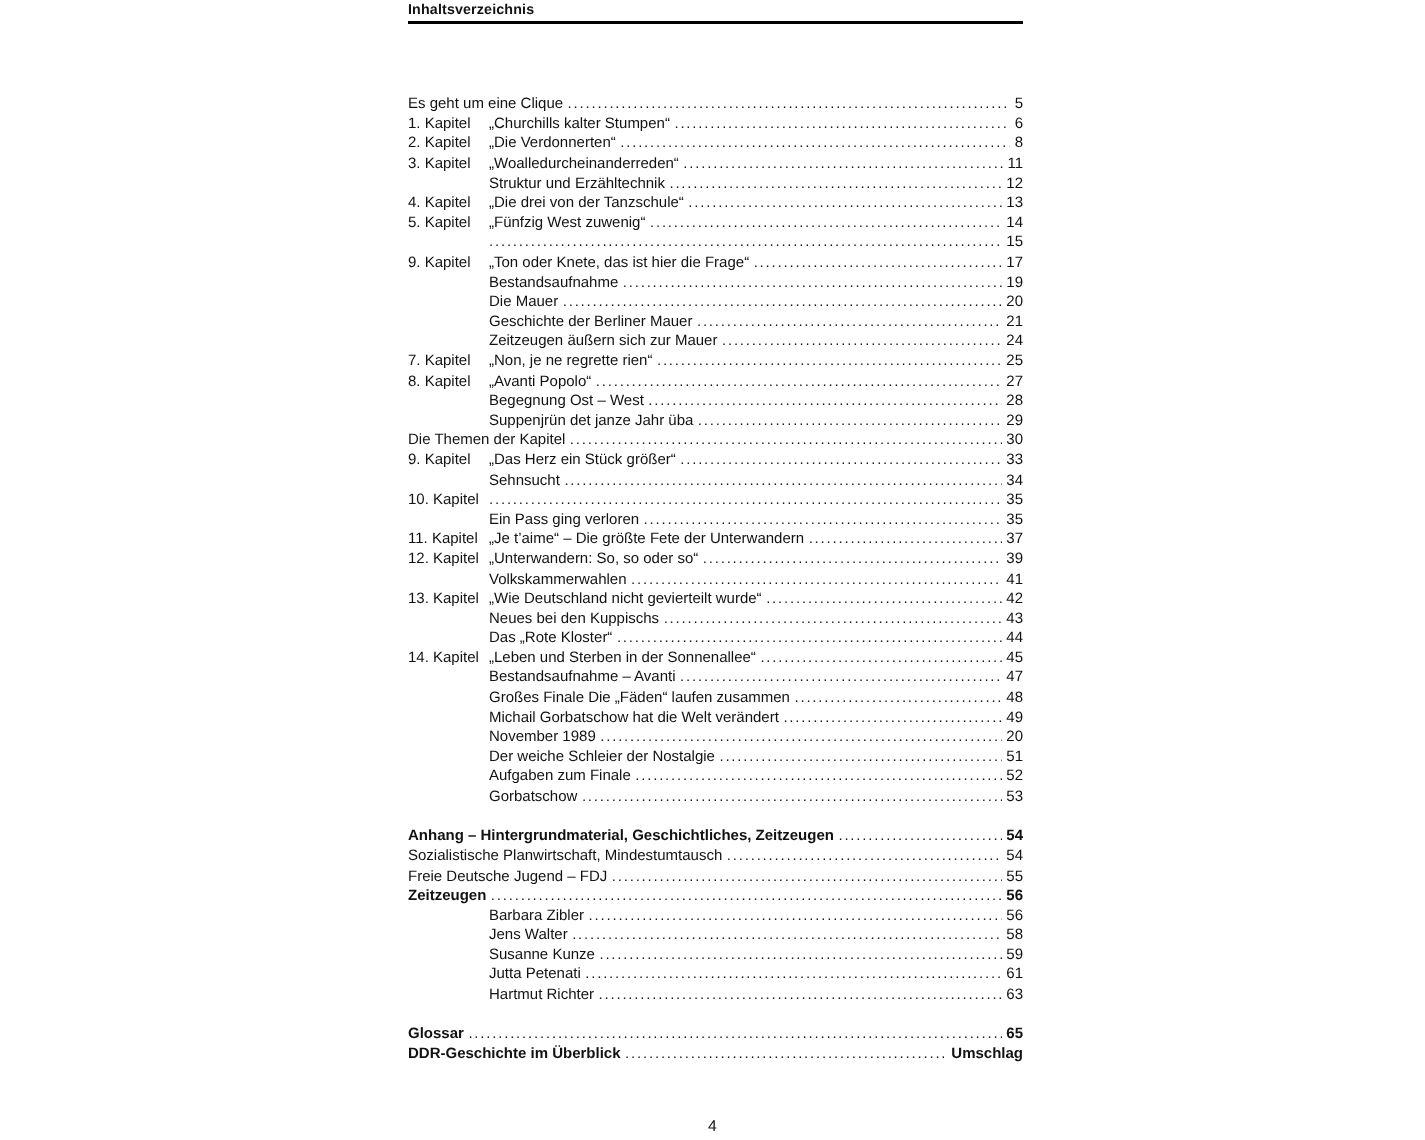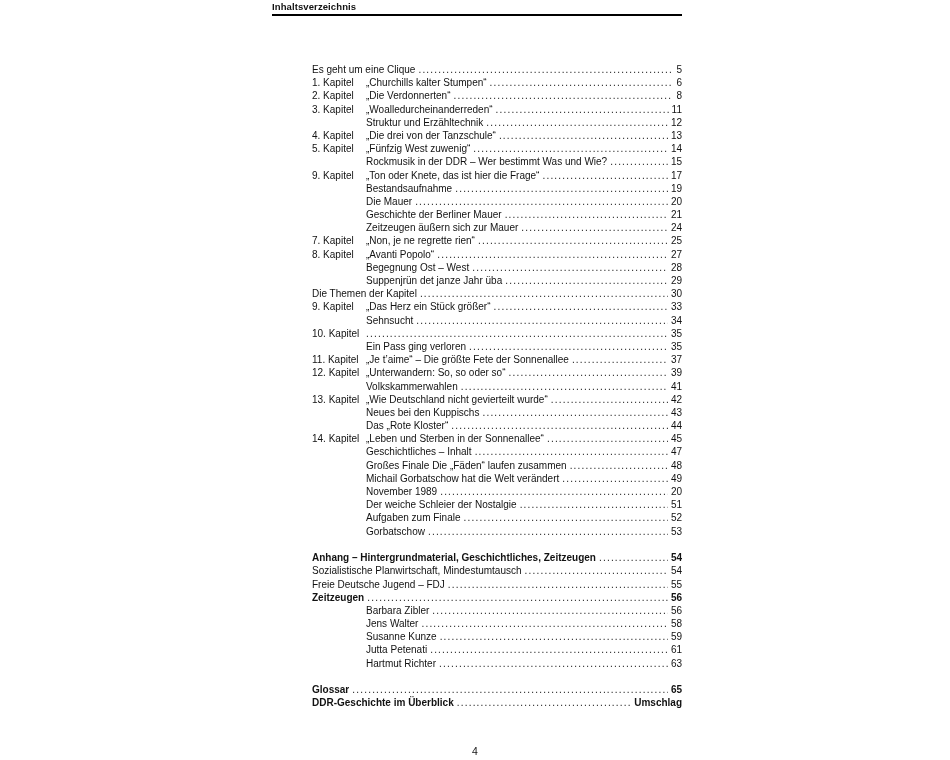--- a/index.html
+++ b/index.html
@@ -27,21 +27,20 @@
     padding-top: 1px;
   }
   .header-rule {
     border: none;
     border-top: 2px solid #000;
     margin-top: 2px;
     width: 100%;
   }
   .toc {
     margin-top: 47px;
-    margin-left: 40px;
   }
   .toc-row {
     display: flex;
     align-items: baseline;
     height: 13.2px;
     line-height: 13.2px;
     font-size: 10px;
     white-space: nowrap;
   }
   .toc-row.bold { font-weight: bold; }
@@ -114,21 +113,20 @@
           <span class="toc-page">13</span>
         </div>
         <div class="toc-row">
           <span class="toc-label">5. Kapitel</span>
           <span class="toc-title">„Fünfzig West zuwenig“</span>
           <span class="toc-leader">............................................................................................................................................................................................................................................................................................................</span>
           <span class="toc-page">14</span>
         </div>
         <div class="toc-row">
           <span class="toc-label"></span>
-          <span class="toc-title">Rockmusik in der DDR – Wer bestimmt Was und Wie?</span>
           <span class="toc-leader">............................................................................................................................................................................................................................................................................................................</span>
           <span class="toc-page">15</span>
         </div>
         <div class="toc-row">
           <span class="toc-label">9. Kapitel</span>
           <span class="toc-title">„Ton oder Knete, das ist hier die Frage“</span>
           <span class="toc-leader">............................................................................................................................................................................................................................................................................................................</span>
           <span class="toc-page">17</span>
         </div>
         <div class="toc-row">
@@ -202,21 +200,21 @@
           <span class="toc-page">35</span>
         </div>
         <div class="toc-row">
           <span class="toc-label"></span>
           <span class="toc-title">Ein Pass ging verloren</span>
           <span class="toc-leader">............................................................................................................................................................................................................................................................................................................</span>
           <span class="toc-page">35</span>
         </div>
         <div class="toc-row">
           <span class="toc-label">11. Kapitel</span>
-          <span class="toc-title">„Je t’aime“ – Die größte Fete der Sonnenallee</span>
+          <span class="toc-title">„Je t’aime“ – Die größte Fete der Unterwandern</span>
           <span class="toc-leader">............................................................................................................................................................................................................................................................................................................</span>
           <span class="toc-page">37</span>
         </div>
         <div class="toc-row">
           <span class="toc-label">12. Kapitel</span>
           <span class="toc-title">„Unterwandern: So, so oder so“</span>
           <span class="toc-leader">............................................................................................................................................................................................................................................................................................................</span>
           <span class="toc-page">39</span>
         </div>
         <div class="toc-row">
@@ -244,21 +242,21 @@
           <span class="toc-page">44</span>
         </div>
         <div class="toc-row">
           <span class="toc-label">14. Kapitel</span>
           <span class="toc-title">„Leben und Sterben in der Sonnenallee“</span>
           <span class="toc-leader">............................................................................................................................................................................................................................................................................................................</span>
           <span class="toc-page">45</span>
         </div>
         <div class="toc-row">
           <span class="toc-label"></span>
-          <span class="toc-title">Geschichtliches – Inhalt</span>
+          <span class="toc-title">Bestandsaufnahme – Avanti</span>
           <span class="toc-leader">............................................................................................................................................................................................................................................................................................................</span>
           <span class="toc-page">47</span>
         </div>
         <div class="toc-row">
           <span class="toc-label"></span>
           <span class="toc-title">Großes Finale Die „Fäden“ laufen zusammen</span>
           <span class="toc-leader">............................................................................................................................................................................................................................................................................................................</span>
           <span class="toc-page">48</span>
         </div>
         <div class="toc-row">

